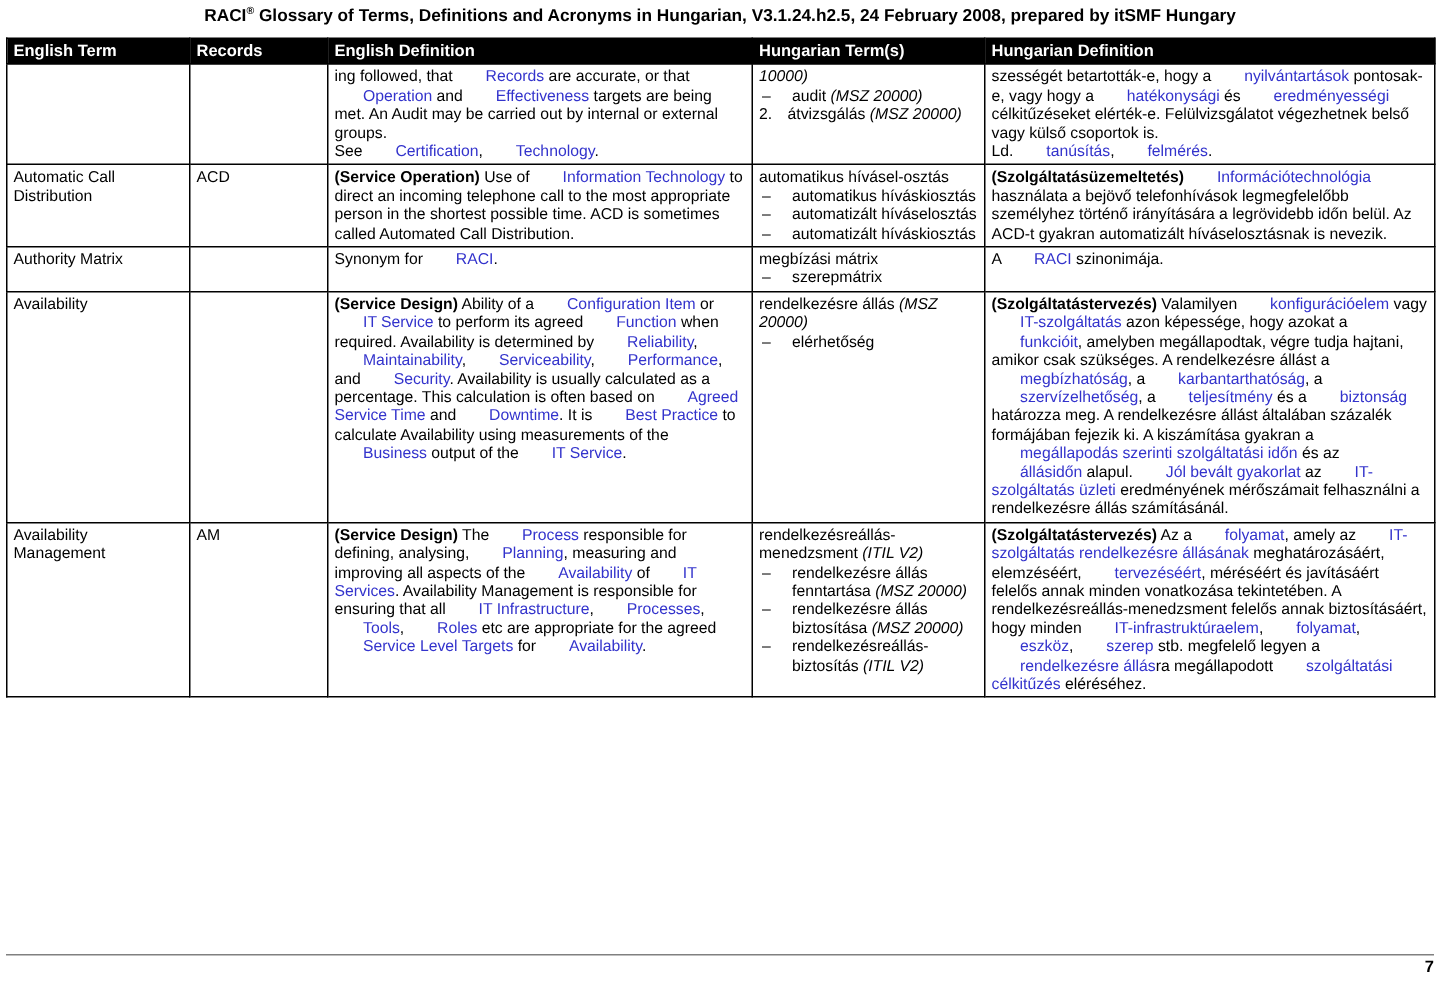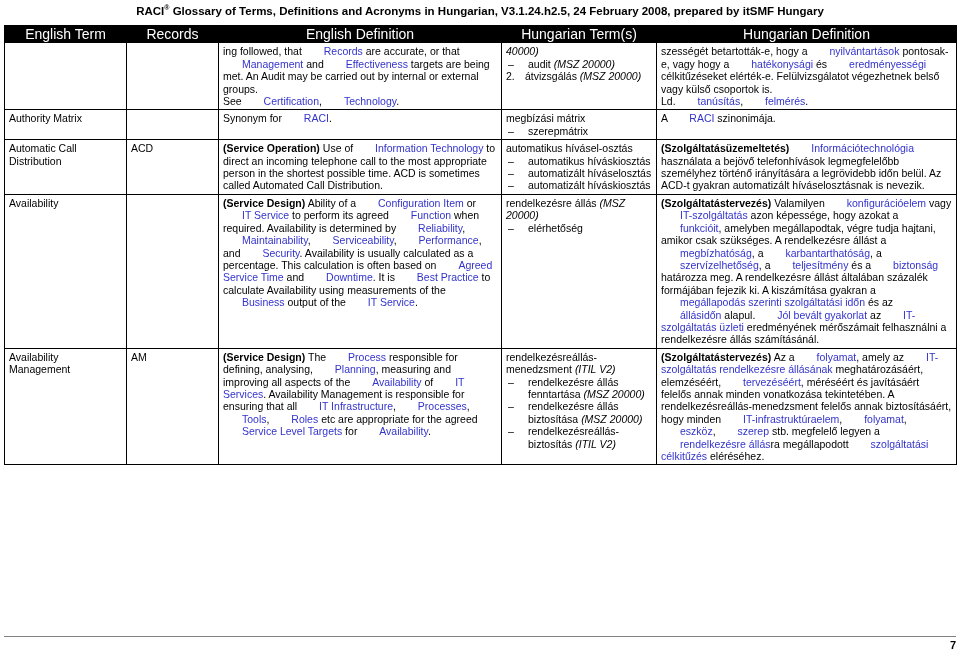--- a/index.html
+++ b/index.html
@@ -42,23 +42,23 @@
   }
   table.glossary td, table.glossary th {
     border: 1px solid #000000;
     vertical-align: top;
     padding: 2px 4px 2px 4px;
     line-height: 12.4px;
   }
   thead th {
     background: #000000;
     color: #ffffff;
-    text-align: center;
-    font-weight: normal;
-    font-size: 14px;
+    text-align: left;
+    font-weight: bold;
+    font-size: 11px;
     padding: 5px 2px 6px 2px;
     border: 1px solid #000000;
     line-height: 14px;
   }
   
   col.c-term   { width: 122px; }
   col.c-acro   { width: 92px;  }
   col.c-endef  { width: 283px; }
   col.c-hterm  { width: 155px; }
   col.c-hdef   { width: 300px; }
@@ -142,69 +142,69 @@
         <th>Hungarian Term(s)</th>
         <th>Hungarian Definition</th>
       </tr>
     </thead>
     <tbody>
 
       <tr>
         <td></td>
         <td></td>
         <td>
-          <span>ing followed, that <span class="lnk">Records</span> are accurate, or that <span class="lnk">Management</span> and <span class="lnk">Effectiveness</span> targets are being met. An Audit may be carried out by internal or external groups.<br>See <span class="lnk">Certification</span>, <span class="lnk">Technology</span>.</span>
-        </td>
-        <td>
-          <span class="ital">40000)</span>
+          <span>ing followed, that <span class="lnk">Records</span> are accurate, or that <span class="lnk">Operation</span> and <span class="lnk">Effectiveness</span> targets are being met. An Audit may be carried out by internal or external groups.<br>See <span class="lnk">Certification</span>, <span class="lnk">Technology</span>.</span>
+        </td>
+        <td>
+          <span class="ital">10000)</span>
           <ul class="hu-list">
             <li><span class="dash">–</span><span>audit <span class="ital">(MSZ 20000)</span></span></li>
           </ul>
           <ul class="num-list">
             <li><span class="num">2.</span><span>átvizsgálás <span class="ital">(MSZ 20000)</span></span></li>
           </ul>
         </td>
         <td>
           <span>szességét betartották-e, hogy a <span class="lnk">nyilvántartások</span> pontosak-e, vagy hogy a <span class="lnk">hatékonysági</span> és <span class="lnk">eredményességi</span> célkitűzéseket elérték-e. Felülvizsgálatot végezhetnek belső vagy külső csoportok is.<br>Ld. <span class="lnk">tanúsítás</span>, <span class="lnk">felmérés</span>.</span>
-        </td>
-      </tr>
-
-      <tr>
-        <td>Authority  Matrix</td>
-        <td></td>
-        <td>
-          <span>Synonym for <span class="lnk">RACI</span>.</span>
-        </td>
-        <td>
-          <span>megbízási mátrix</span>
-          <ul class="hu-list">
-            <li><span class="dash">–</span><span>szerepmátrix</span></li>
-          </ul>
-        </td>
-        <td>
-          <span>A <span class="lnk">RACI</span> szinonimája.</span>
         </td>
       </tr>
 
       <tr>
         <td>Automatic Call Distribution</td>
         <td>ACD</td>
         <td>
           <span><span class="bold">(Service Operation)</span> Use of <span class="lnk">Information Technology</span> to direct an incoming telephone call to the most appropriate person in the shortest possible time. ACD is sometimes called Automated Call Distribution.</span>
         </td>
         <td>
           <span>automatikus hívásel-osztás</span>
           <ul class="hu-list">
             <li><span class="dash">–</span><span>automatikus híváskiosztás</span></li>
             <li><span class="dash">–</span><span>automatizált híváselosztás</span></li>
             <li><span class="dash">–</span><span>automatizált híváskiosztás</span></li>
           </ul>
         </td>
         <td>
           <span><span class="bold">(Szolgáltatásüzemeltetés)</span> <span class="lnk">Információtechnológia</span> használata a bejövő telefonhívások legmegfelelőbb személyhez történő irányítására a legrövidebb időn belül. Az ACD-t gyakran automatizált híváselosztásnak is nevezik.</span>
+        </td>
+      </tr>
+
+      <tr>
+        <td>Authority  Matrix</td>
+        <td></td>
+        <td>
+          <span>Synonym for <span class="lnk">RACI</span>.</span>
+        </td>
+        <td>
+          <span>megbízási mátrix</span>
+          <ul class="hu-list">
+            <li><span class="dash">–</span><span>szerepmátrix</span></li>
+          </ul>
+        </td>
+        <td>
+          <span>A <span class="lnk">RACI</span> szinonimája.</span>
         </td>
       </tr>
 
       <tr>
         <td>Availability</td>
         <td></td>
         <td>
           <span><span class="bold">(Service Design)</span> Ability of a <span class="lnk">Configuration Item</span> or <span class="lnk">IT Service</span> to perform its agreed <span class="lnk">Function</span> when required. Availability is determined by <span class="lnk">Reliability</span>, <span class="lnk">Maintainability</span>, <span class="lnk">Serviceability</span>, <span class="lnk">Performance</span>, and <span class="lnk">Security</span>. Availability is usually calculated as a percentage. This calculation is often based on <span class="lnk">Agreed Service Time</span> and <span class="lnk">Downtime</span>. It is <span class="lnk">Best Practice</span> to calculate Availability using measurements of the <span class="lnk">Business</span> output of the <span class="lnk">IT Service</span>.</span>
         </td>
         <td>

